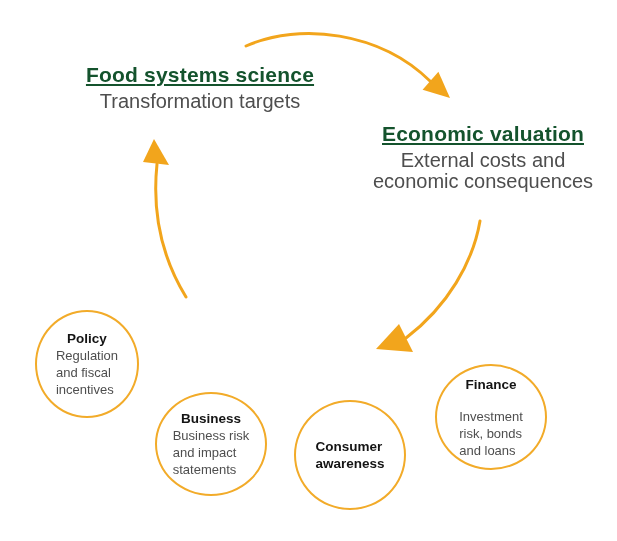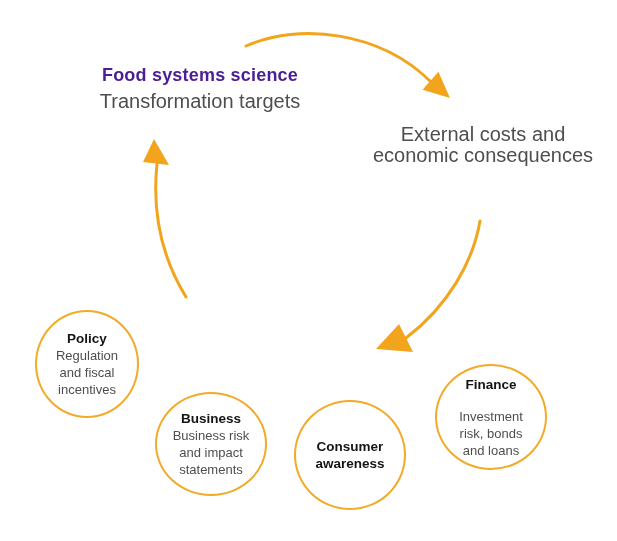--- a/index.html
+++ b/index.html
@@ -6,34 +6,35 @@
   .stage{
     position:relative;
     width:617px;height:541px;
     background:#ffffff;
     font-family:"Liberation Sans", sans-serif;
     overflow:hidden;
   }
   .arrows{position:absolute;left:0;top:0;width:617px;height:541px;}
   .node{position:absolute;text-align:center;}
   .node-title{
-    font-size:18px;font-weight:600;color:#4c1d95;line-height:26px;
+    font-size:21px;font-weight:600;color:#14532d;line-height:26px;
     letter-spacing:.2px;
+    text-decoration:underline;
   }
   .node-sub{
     font-size:20px;font-weight:400;color:#4e4e4e;line-height:21px;
     margin-top:3px;white-space:pre-line;
   }
   .node-food{left:56px;top:62px;width:288px;}
   .node-econ{left:353px;top:121px;width:260px;}
   .node-users{left:144px;top:303px;width:240px;}
   .ring{
     position:absolute;border:2px solid #F2AB29;border-radius:50%;
     display:flex;flex-direction:column;align-items:center;justify-content:center;
-    text-align:center;box-sizing:border-box;background:#ffffff;
+    box-sizing:border-box;background:#ffffff;
   }
   .ring-policy{left:35px;top:310px;width:104px;height:108px;}
   .ring-business{left:155px;top:392px;width:112px;height:104px;}
   .ring-consumer{left:294px;top:400px;width:112px;height:110px;}
   .ring-finance{left:435px;top:364px;width:112px;height:106px;gap:15px;}
   .ring-title{
     font-size:13.5px;font-weight:700;color:#141414;line-height:17px;
     white-space:pre-line;
   }
   .ring-body{
@@ -57,20 +58,21 @@
     <path d="M 186 297 C 167 266 151 222 157 164" fill="none" stroke="#F2A51C" stroke-width="3" stroke-linecap="round"></path>
     <polygon points="154,139 143,162 169,165" fill="#F2A51C"></polygon>
   </svg>
 
   <div class="node node-food">
     <div class="node-title">Food systems science</div>
     <div class="node-sub">Transformation targets</div>
   </div>
 
   <div class="node node-econ">
+    <div class="node-title">Economic valuation</div>
     <div class="node-sub">External costs and
 economic consequences</div>
   </div>
 
 
   <div class="ring ring-policy">
     <div class="ring-title">Policy</div>
     <div class="ring-body">Regulation
 and fiscal
 incentives</div>

